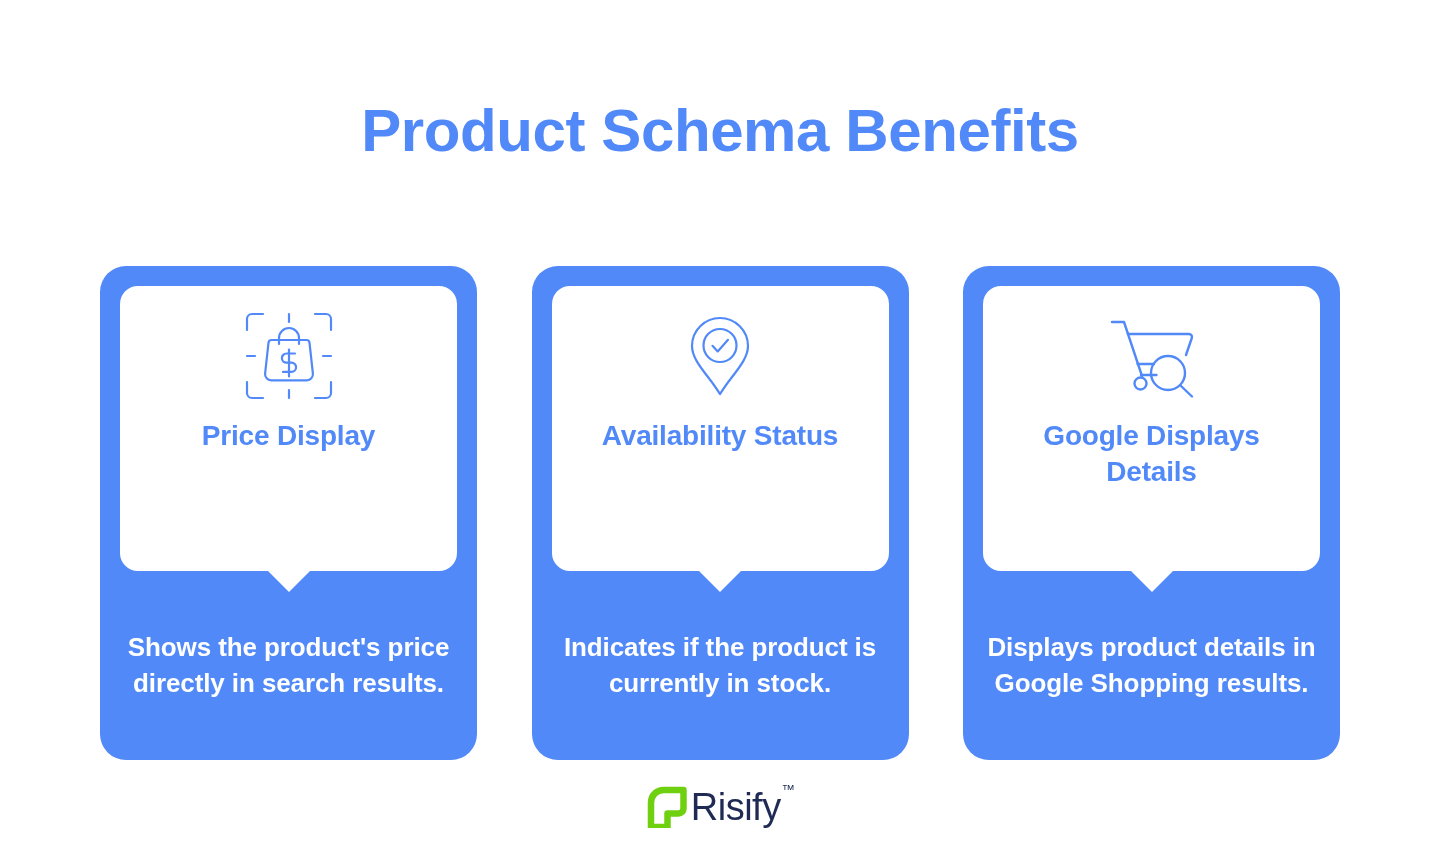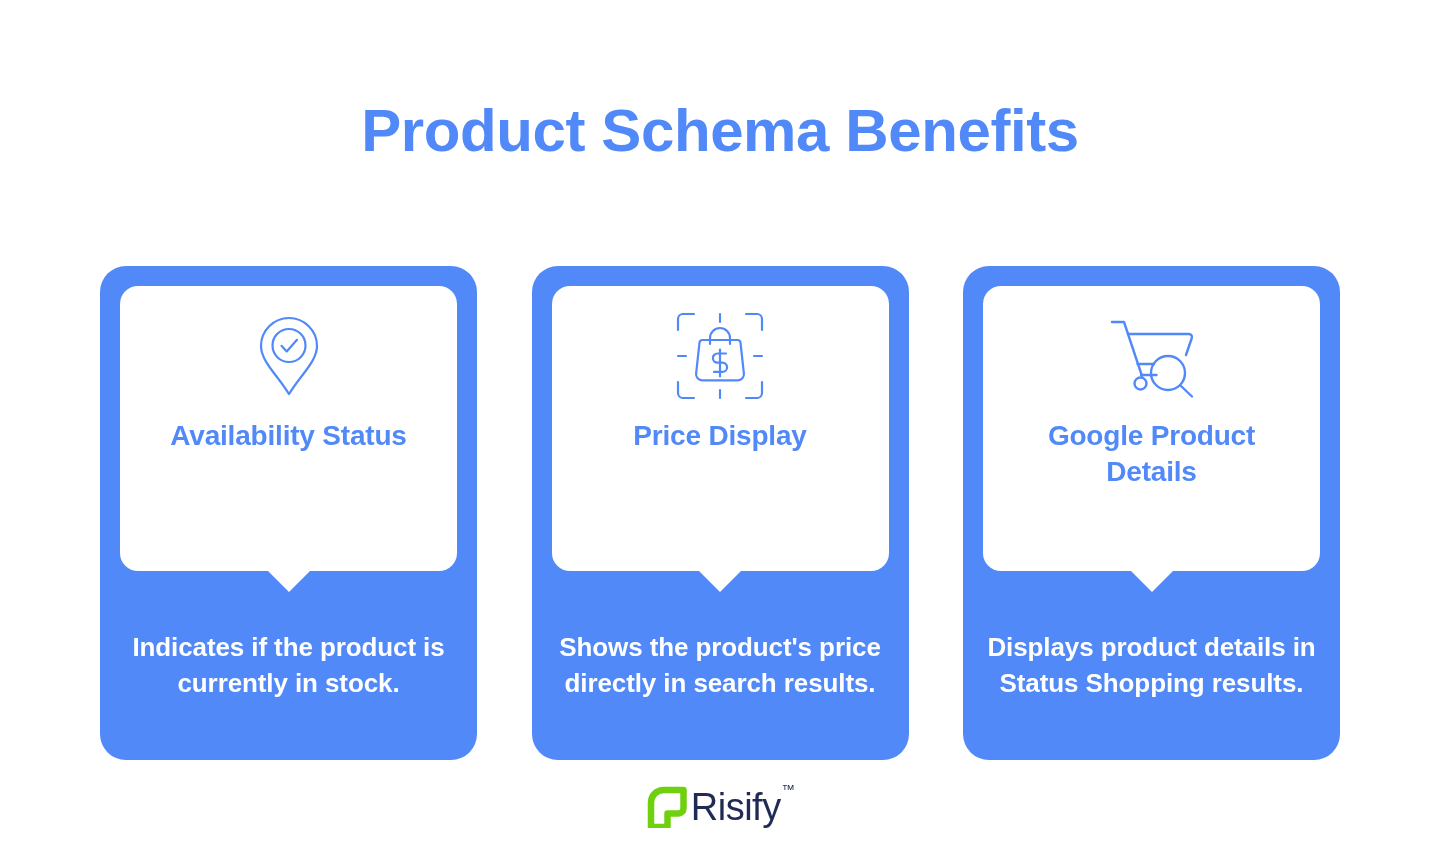--- a/index.html
+++ b/index.html
@@ -162,37 +162,20 @@
 
   <div class="page-title">Product Schema Benefits</div>
 
   <div class="cards-row">
 
     <div class="benefit-card">
       <div class="card-panel">
         <span class="icon-wrap">
           <svg class="card-icon" viewBox="0 0 96 96" fill="none" stroke="#5189F8" stroke-width="2.2" stroke-linecap="round" stroke-linejoin="round">
 
-            <path d="M48 10 a28 28 0 0 0 -28 28 c0 11.5 9.5 22.5 17.6 33.2 C42.3 77 46 83 48 86 c2 -3 5.7 -9 10.4 -14.8 C66.5 60.5 76 49.5 76 38 A28 28 0 0 0 48 10 z"></path>
-
-            <circle cx="48" cy="37.5" r="16.5"></circle>
-
-            <path d="M40.5 37.8 l5.2 5.6 L56 31.8"></path>
-          </svg>
-        </span>
-        <div class="card-title">Availability Status</div>
-      </div>
-      <div class="card-desc">Indicates if the product is currently in stock.</div>
-    </div>
-
-    <div class="benefit-card">
-      <div class="card-panel">
-        <span class="icon-wrap">
-          <svg class="card-icon" viewBox="0 0 96 96" fill="none" stroke="#5189F8" stroke-width="2.2" stroke-linecap="round" stroke-linejoin="round">
-
             <path d="M6 22 V11 a5 5 0 0 1 5 -5 H22"></path>
             <path d="M74 6 H85 a5 5 0 0 1 5 5 V22"></path>
             <path d="M90 74 V85 a5 5 0 0 1 -5 5 H74"></path>
             <path d="M22 90 H11 a5 5 0 0 1 -5 -5 V74"></path>
 
             <path d="M48 6 V14"></path>
             <path d="M48 82 V90"></path>
             <path d="M6 48 H14"></path>
             <path d="M82 48 H90"></path>
 
@@ -205,38 +188,55 @@
           </svg>
         </span>
         <div class="card-title">Price Display</div>
       </div>
       <div class="card-desc">Shows the product's price directly in search results.</div>
     </div>
 
     <div class="benefit-card">
       <div class="card-panel">
         <span class="icon-wrap">
+          <svg class="card-icon" viewBox="0 0 96 96" fill="none" stroke="#5189F8" stroke-width="2.2" stroke-linecap="round" stroke-linejoin="round">
+
+            <path d="M48 10 a28 28 0 0 0 -28 28 c0 11.5 9.5 22.5 17.6 33.2 C42.3 77 46 83 48 86 c2 -3 5.7 -9 10.4 -14.8 C66.5 60.5 76 49.5 76 38 A28 28 0 0 0 48 10 z"></path>
+
+            <circle cx="48" cy="37.5" r="16.5"></circle>
+
+            <path d="M40.5 37.8 l5.2 5.6 L56 31.8"></path>
+          </svg>
+        </span>
+        <div class="card-title">Availability Status</div>
+      </div>
+      <div class="card-desc">Indicates if the product is currently in stock.</div>
+    </div>
+
+    <div class="benefit-card">
+      <div class="card-panel">
+        <span class="icon-wrap">
           <svg class="card-icon" viewBox="0 0 96 96" fill="none" stroke="#5189F8" stroke-width="2.4" stroke-linecap="round" stroke-linejoin="round">
 
             <path d="M8 14 H20 L24 26"></path>
             <path d="M24 26 H85 a3 3 0 0 1 2.8 4 L82 47"></path>
             <path d="M24 26 L38 68"></path>
 
             <path d="M33.5 56 H50"></path>
             <path d="M37 67 H52.5"></path>
 
             <circle cx="36.5" cy="75.5" r="6"></circle>
 
             <circle cx="64" cy="65" r="17"></circle>
             <path d="M76.5 77.5 L88 88.5"></path>
           </svg>
         </span>
-        <div class="card-title">Google Product Details</div>
+        <div class="card-title">Google Displays Details</div>
       </div>
-      <div class="card-desc">Displays product details in Status Shopping results.</div>
+      <div class="card-desc">Displays product details in Google Shopping results.</div>
     </div>
 
   </div>
 
   <div class="footer-logo">
     <span class="logo-mark-wrap">
       <svg class="logo-mark" viewBox="0 0 40 42" fill="none">
         <path d="M4 41 V16.5 A12.5 12.5 0 0 1 16.5 4 H36.5 V22.5 A5 5 0 0 1 31.5 27.5 H20.5 V41 Z" stroke="#6FD010" stroke-width="6.5" stroke-linejoin="round"></path>
       </svg>
     </span>

